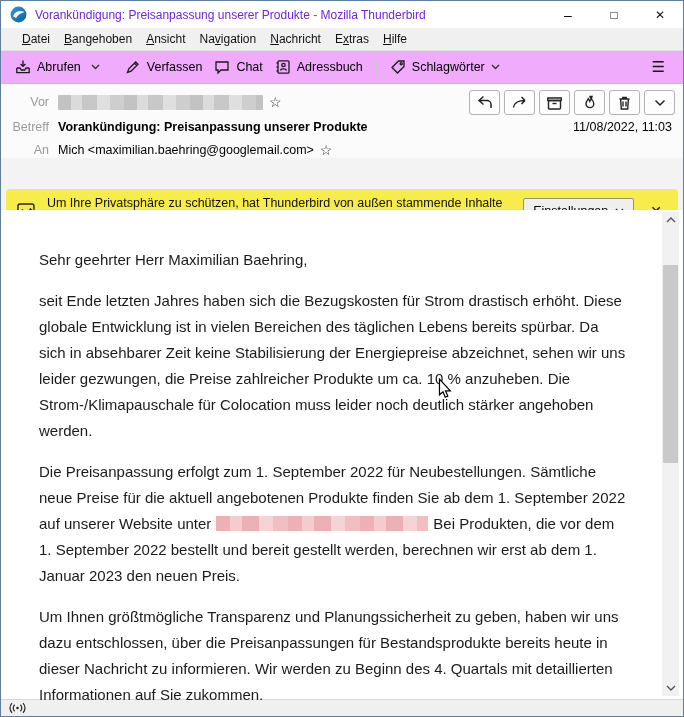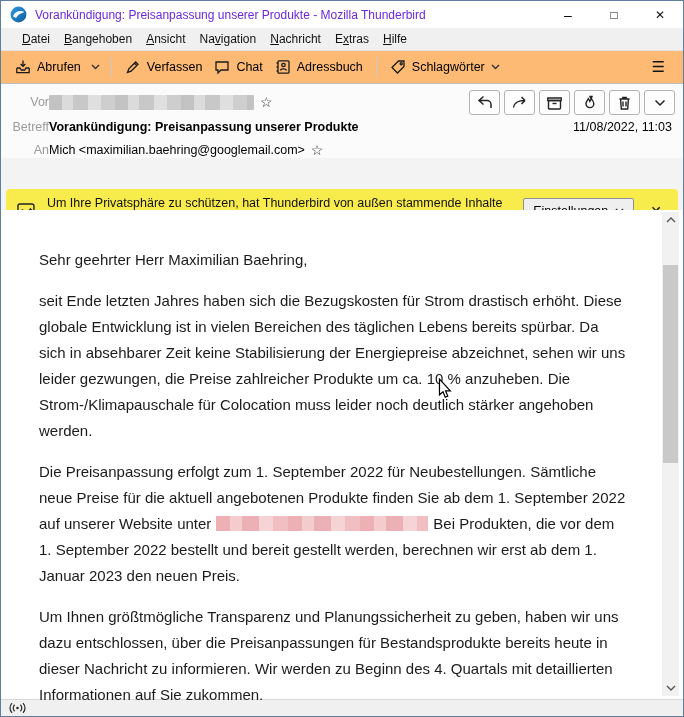--- a/index.html
+++ b/index.html
@@ -19,34 +19,34 @@
   .win-btn { width:46px; height:100%; display:flex; align-items:center; justify-content:center;
              font-size:12px; color:#111; background:transparent; border:none; cursor:default; }
   .win-btn.min { font-size:14px; }
 
   
   .menubar { height:23px; background:#f0f0f0; display:flex; align-items:center; padding:0 14px; border-bottom:1px solid #e2e2e2;}
   .menu-item { font-size:12px; color:#111; padding:3px 7px; }
   .u { text-decoration: underline; }
 
   
-  .toolbar { height:33px; background:#fdba74; display:flex; align-items:center; padding:0 8px; border-bottom:1px solid #bfbfbf; }
+  .toolbar { height:33px; background:#f0abfc; display:flex; align-items:center; padding:0 8px; border-bottom:1px solid #bfbfbf; }
   .tool-btn { display:flex; align-items:center; gap:6px; border:none; background:transparent; font-size:12.5px; color:#000; padding:5px 6px; font-family:inherit;}
   .tool-chev { border:none; background:transparent; padding:5px 4px; display:flex; align-items:center;}
   .tool-sep { width:1px; height:20px; background:#c9c9c9; margin:0 7px; }
   .tool-spacer { flex:1; }
   .hamburger { border:none; background:transparent; font-size:15px; padding:2px 10px; color:#111;}
 
   
   .msg-header { height:74px; background:#fbfbfb; position:relative; padding-top:5px; font-size:12.5px; }
   .hrow { display:flex; align-items:center; }
   .hrow.r1 { height:26px; }
   .hrow.r2 { height:23px; }
   .hrow.r3 { height:23px; }
-  .hlabel { width:48px; text-align:right; color:#9b9b9b; flex:none; }
+  .hlabel { width:48px; text-align:right; color:#9b9b9b; margin-right:9px; flex:none; }
   .subject { font-weight:bold; color:#000; }
   .hdate { margin-left:auto; padding-right:11px; color:#000; }
   .star { font-size:14px; color:#2b2b2b; margin-left:6px; background:none; border:none; line-height:1; }
   .sender-redacted { width:205px; height:15px; border-radius:1px; background-color:#e3e3e3;
      background-image: repeating-linear-gradient(90deg, rgba(110,110,110,.28) 0 13px, rgba(185,185,185,.18) 13px 24px,
        rgba(90,90,90,.20) 24px 39px, rgba(205,205,205,.16) 39px 52px, rgba(140,140,140,.24) 52px 66px); }
   .hdr-actions { position:absolute; right:8px; top:6px; display:flex; gap:4px; }
   .hbtn { width:31px; height:25px; border:1px solid #b3b3b3; border-radius:3px; background:#fdfdfd;
           display:flex; align-items:center; justify-content:center; padding:0; }
 

